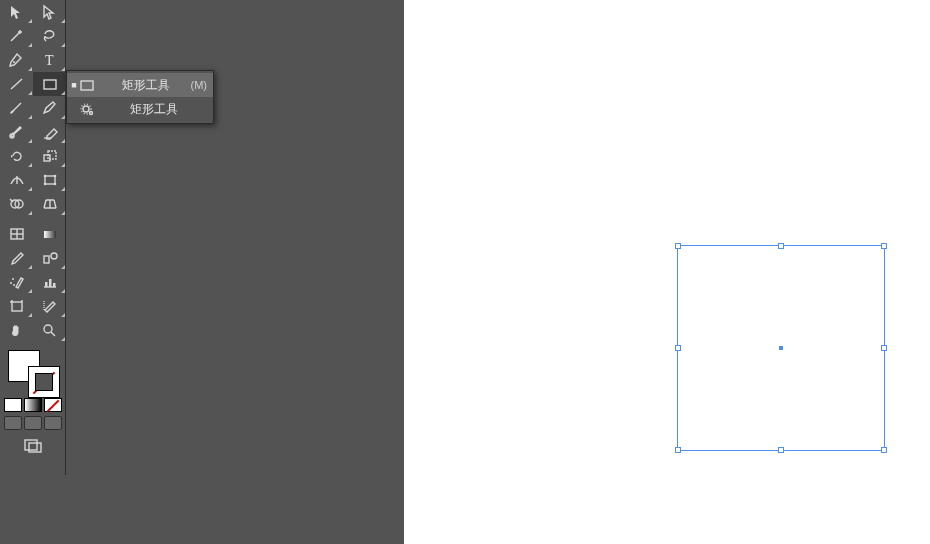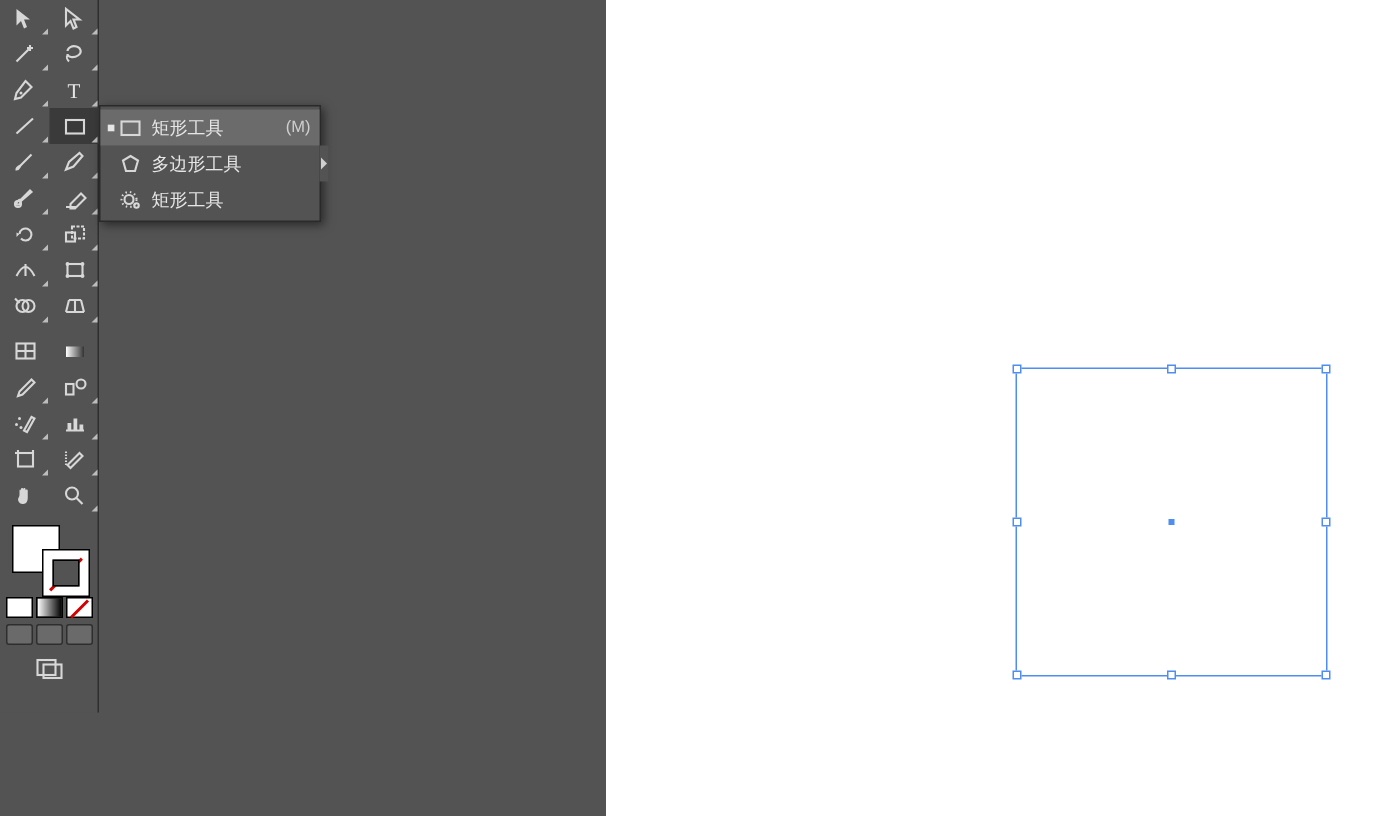--- a/index.html
+++ b/index.html
@@ -107,21 +107,21 @@
     position: relative;
   }
   .fly-item.sel { background: #6b6b6b; }
   .fly-dot {
     width: 6px; text-align: center;
     font-size: 9px; color: #e6e6e6;
   }
   .fly-icon {
     width: 20px; display: flex; align-items: center; justify-content: center;
   }
-  .fly-label { flex: 1; padding-left: 4px; }
+  .fly-label { flex: 1; padding-left: 4px; text-align: center; }
   .fly-short { color: #cfcfcf; font-size: 11px; }
   .fly-sub {
     position: absolute; right: -6px; top: 0; bottom: 0;
     width: 6px; display: flex; align-items: center; justify-content: center;
     background: #535353;
   }
   .fly-sub::after{
     content:""; width:0;height:0;
     border-top:4px solid transparent;
     border-bottom:4px solid transparent;
@@ -397,31 +397,20 @@
 <div class="flyout" id="flyout">
     <div class="fly-item sel">
       <span class="fly-dot">■</span>
       <span class="fly-icon">
         <svg width="18" height="16">
           <rect x="3" y="4" width="12" height="9" class="ic"></rect>
         </svg>
       </span>
       <span class="fly-label">矩形工具</span>
       <span class="fly-short">(M)</span>
-    </div>
-    <div class="fly-item">
-      <span class="fly-dot"></span>
-      <span class="fly-icon">
-        <svg width="18" height="16">
-          <polygon points="9,3 14,6 12,13 6,13 4,6" class="ic"></polygon>
-        </svg>
-      </span>
-      <span class="fly-label">多边形工具</span>
-      <span class="fly-short"></span>
-      <span class="fly-sub"></span>
     </div>
     <div class="fly-item">
       <span class="fly-dot"></span>
       <span class="fly-icon">
         <svg width="18" height="16">
           <circle cx="8" cy="8" r="3" class="ic"></circle>
           <circle cx="13" cy="12" r="1.5" class="ic"></circle>
           <circle cx="8" cy="8" r="5" class="ic" stroke-dasharray="1 2"></circle>
         </svg>
       </span>

